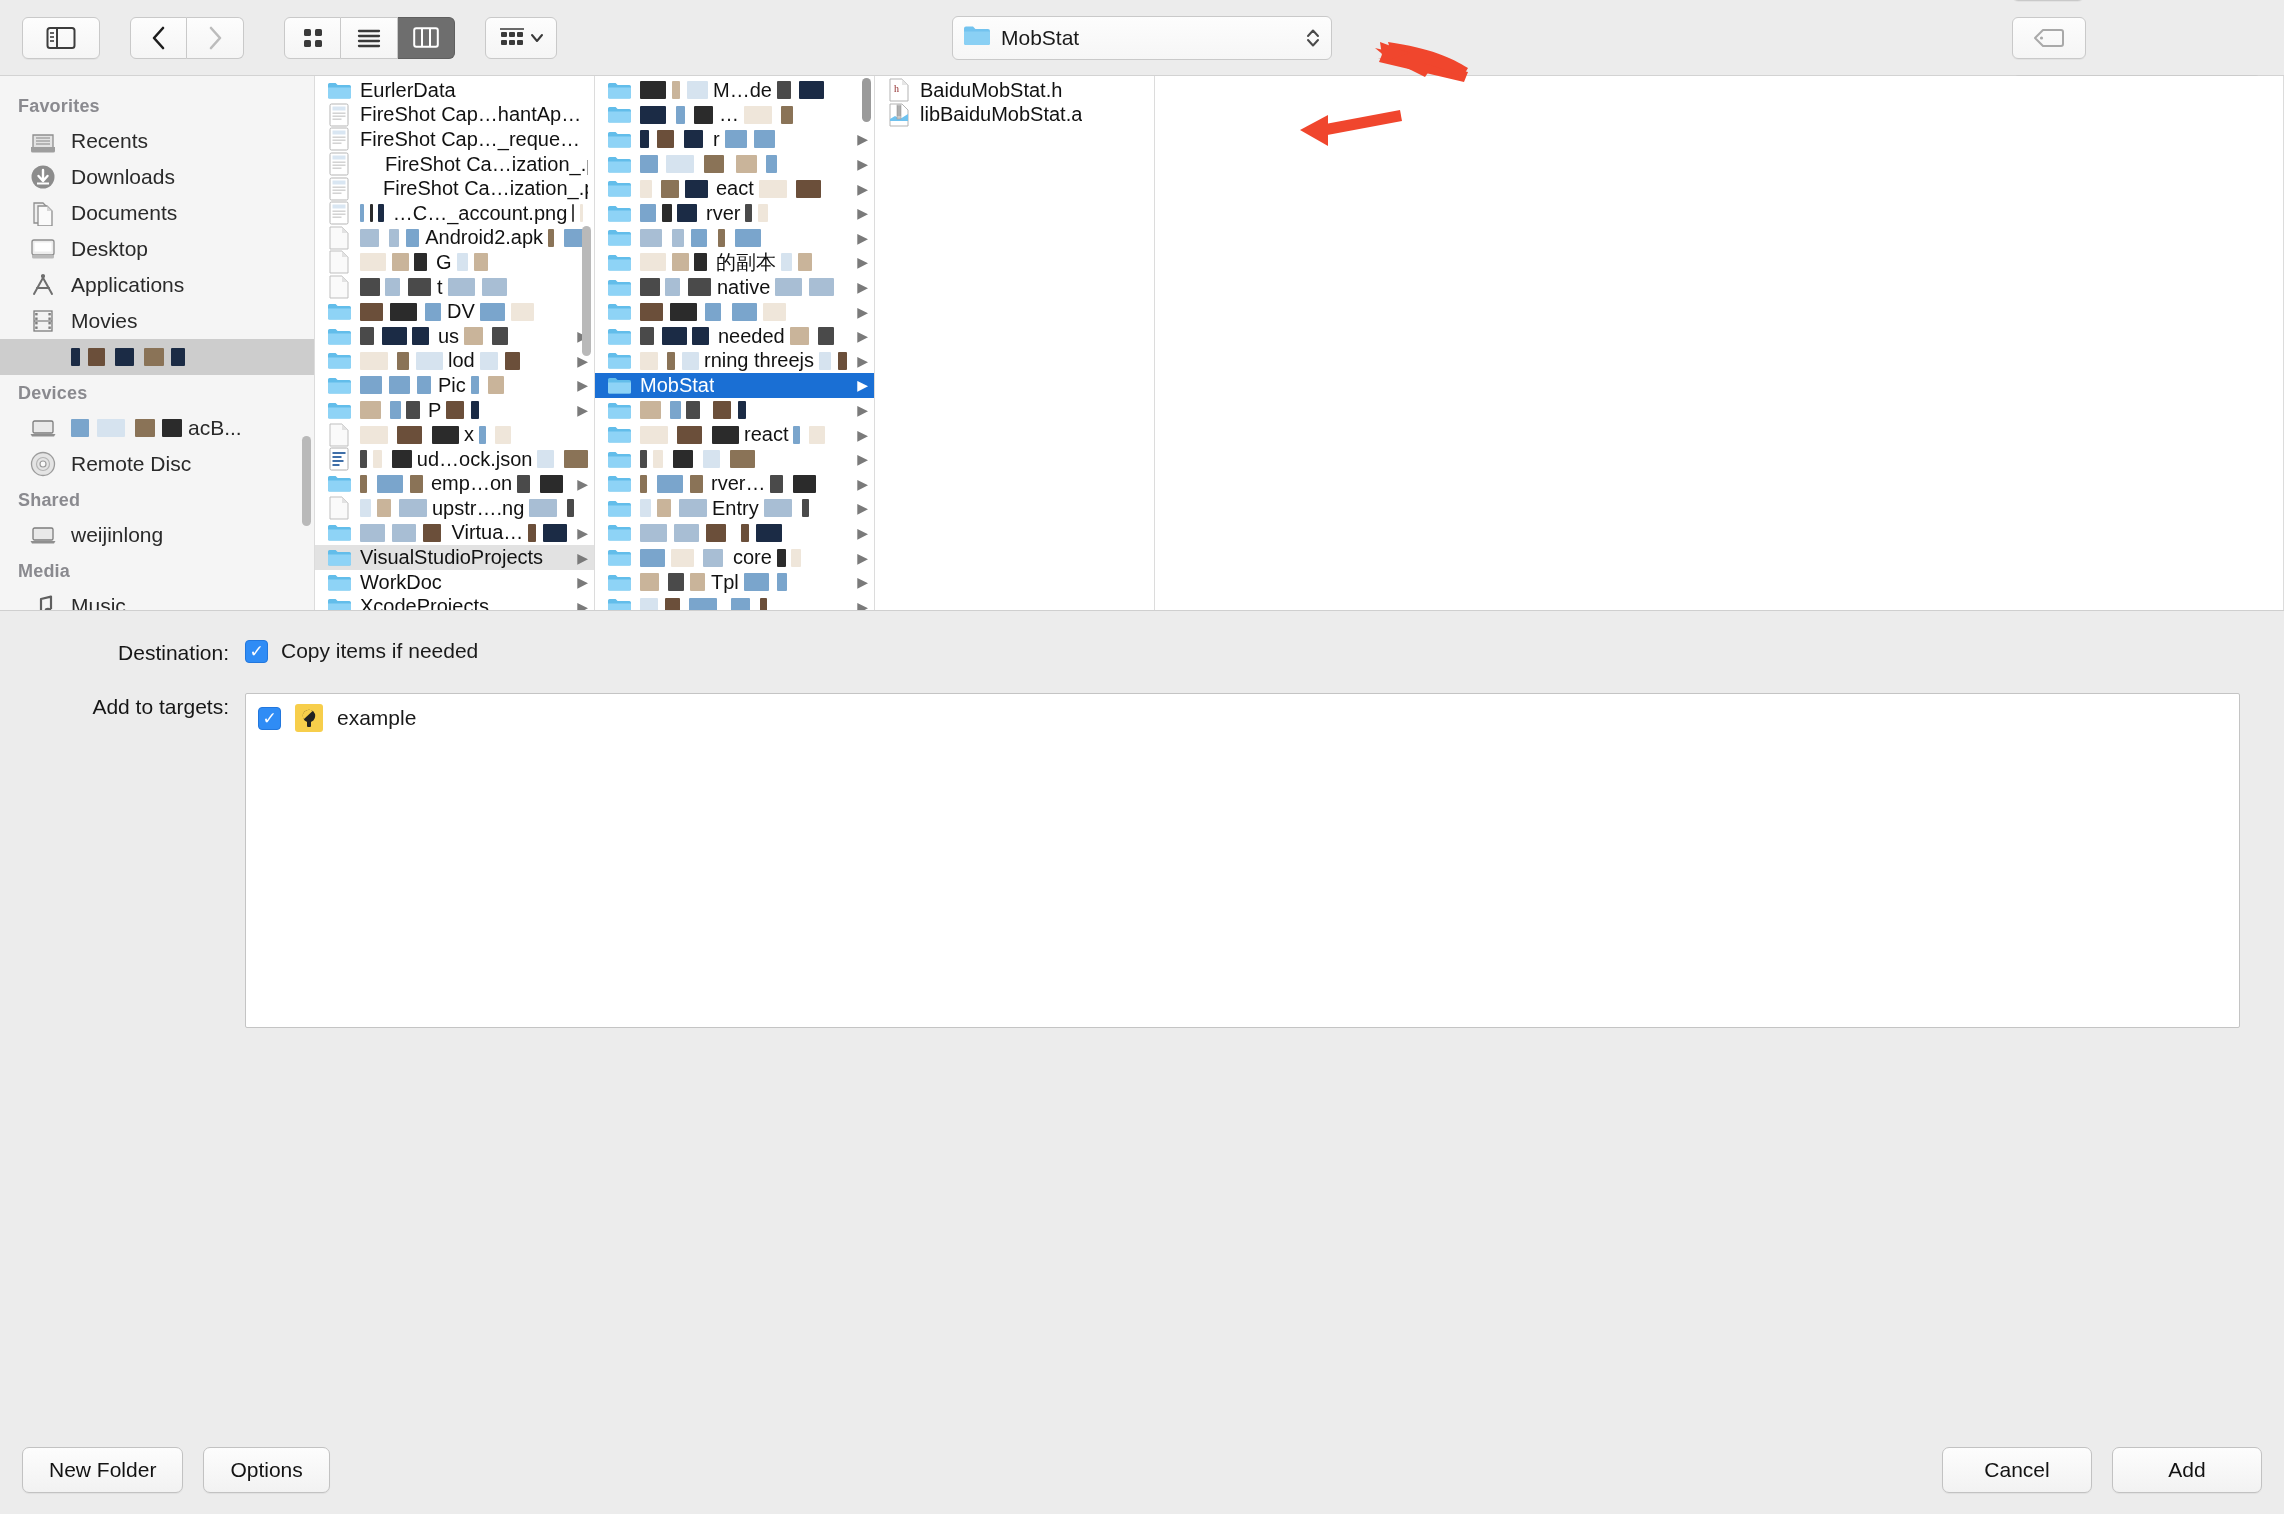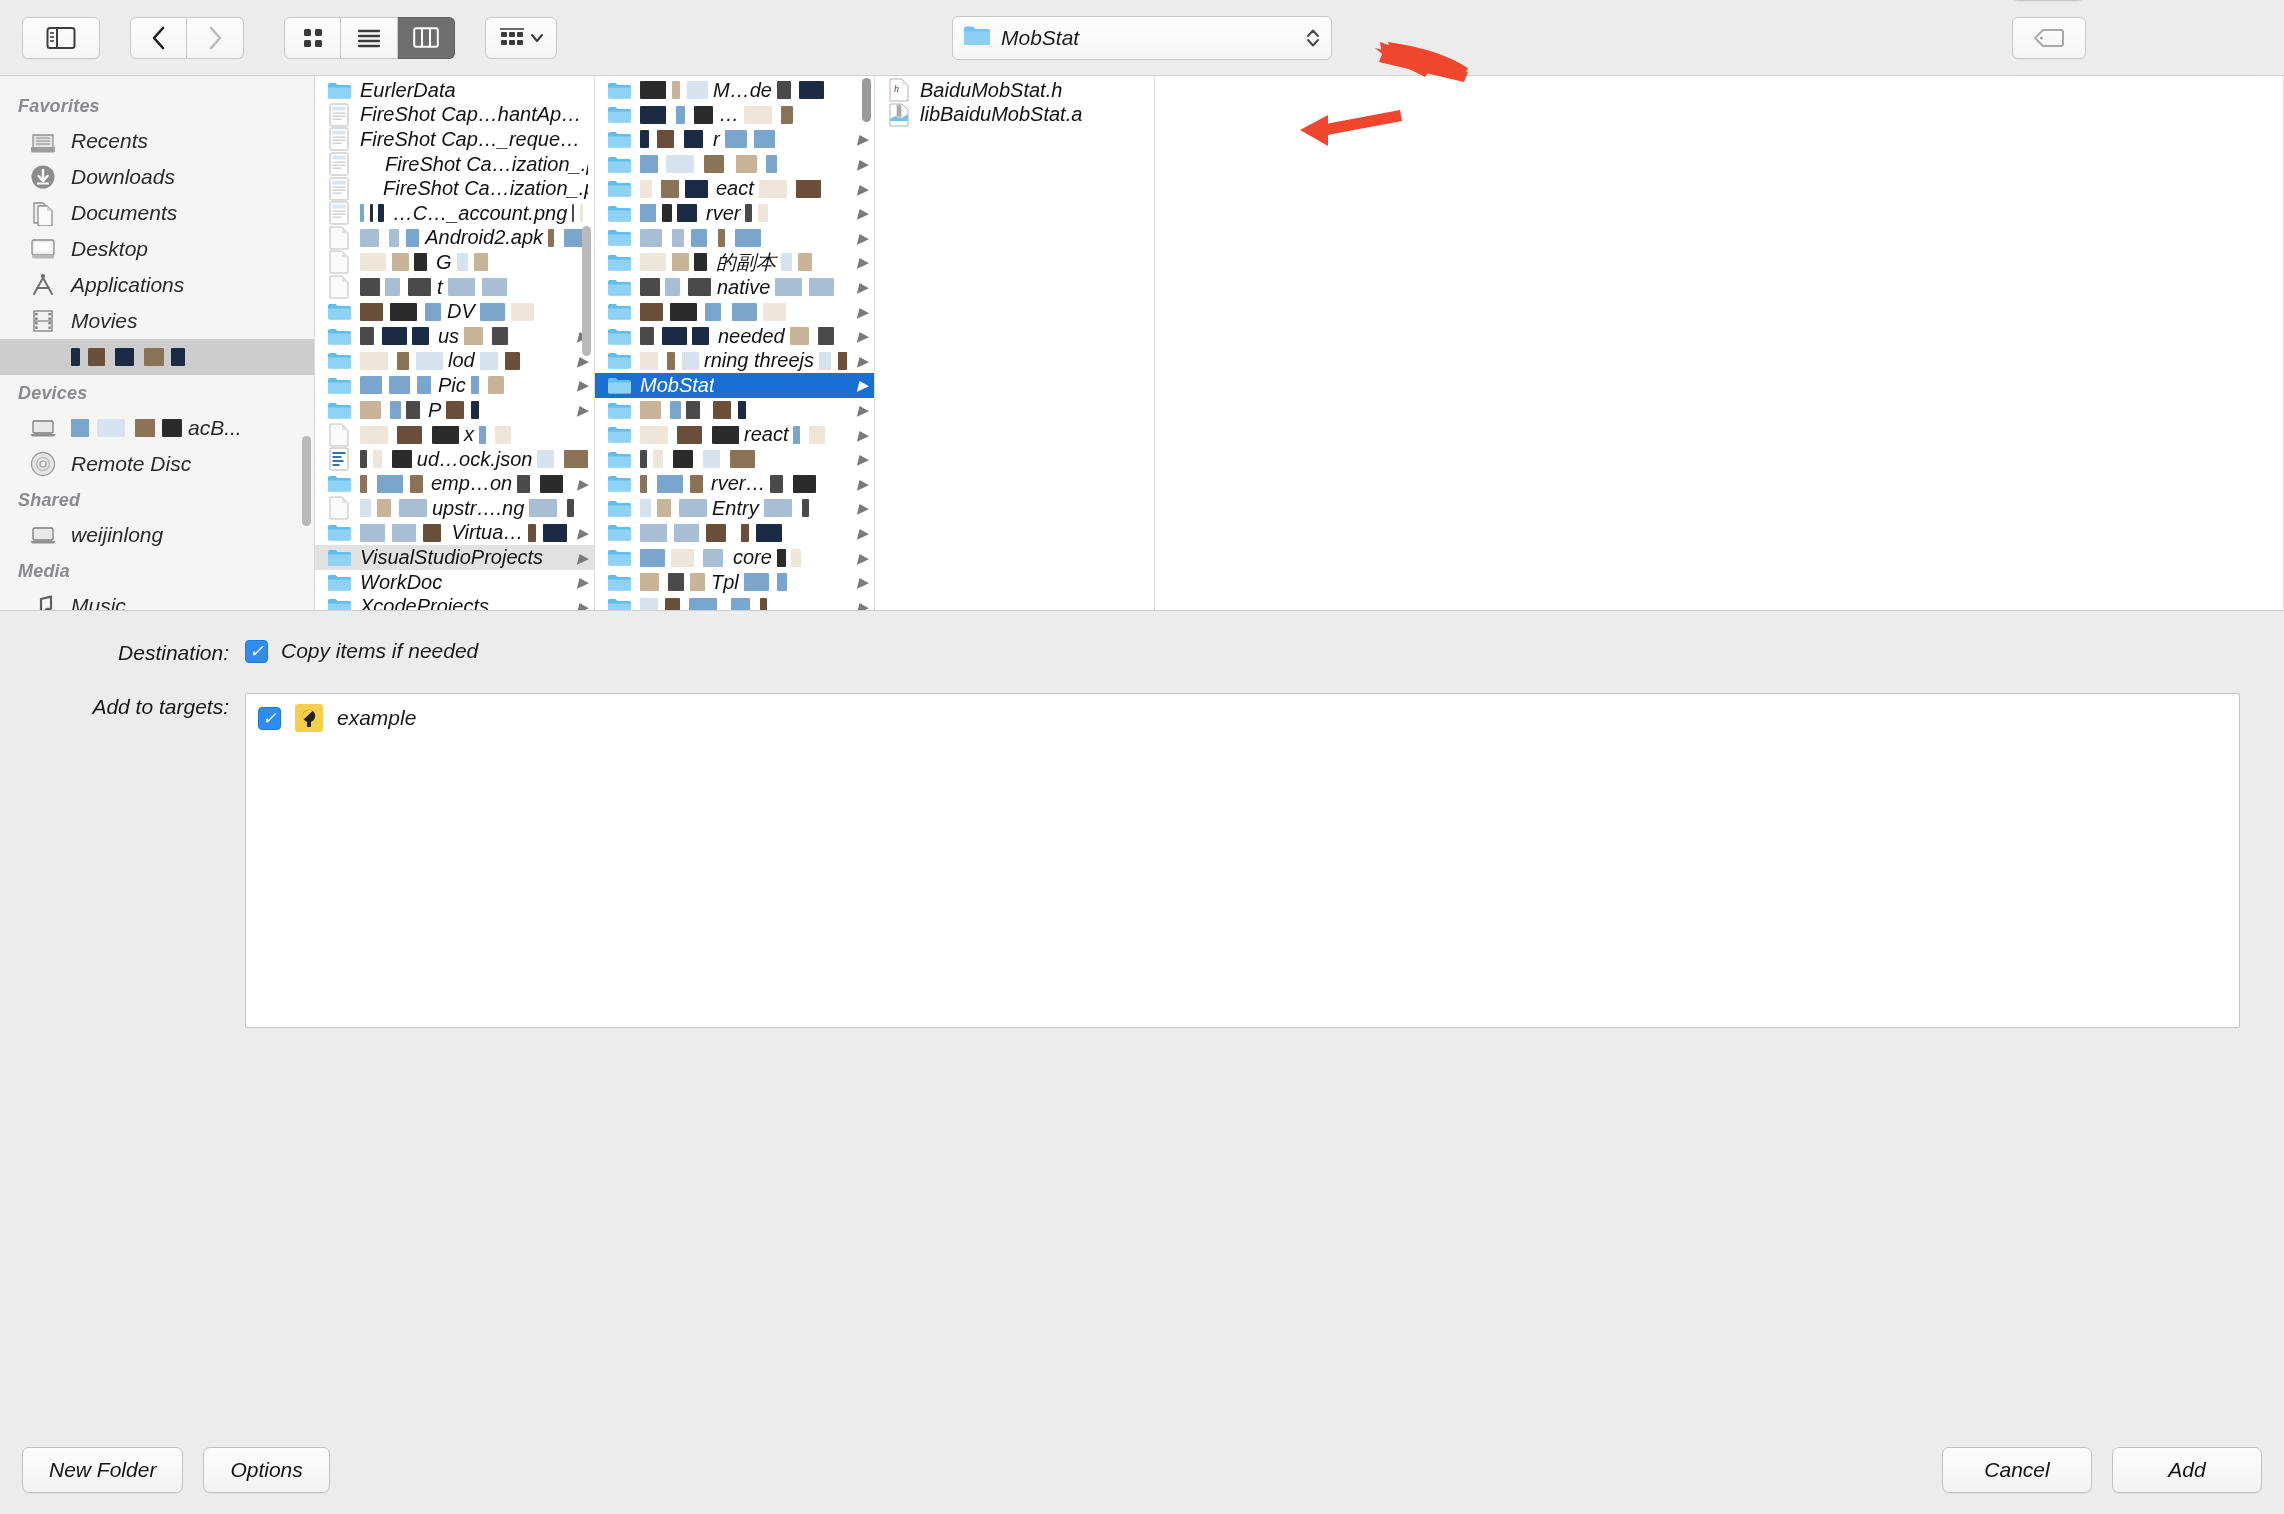--- a/index.html
+++ b/index.html
@@ -4,21 +4,21 @@
 <style>
   * { box-sizing: border-box; margin:0; padding:0; }
   html,body { width:2284px; height:1514px; }
   body {
     font-family: "Liberation Sans", sans-serif;
     background:#ececec;
     color:#1a1a1a;
     -webkit-font-smoothing: antialiased;
     overflow:hidden;
   }
-  .dialog { position:relative; width:2284px; height:1514px; display:flex; flex-direction:column; background:#a16207;font-style:italic; }
+  .dialog { position:relative; width:2284px; height:1514px; display:flex; flex-direction:column; background:#a16207; }
 
   
   .toolbar {
     height:76px; min-height:76px;
     background:#ececec;
     display:flex; align-items:center;
     padding:0 22px;
     position:relative;
     border-bottom:1px solid #d3d3d3;
   }

